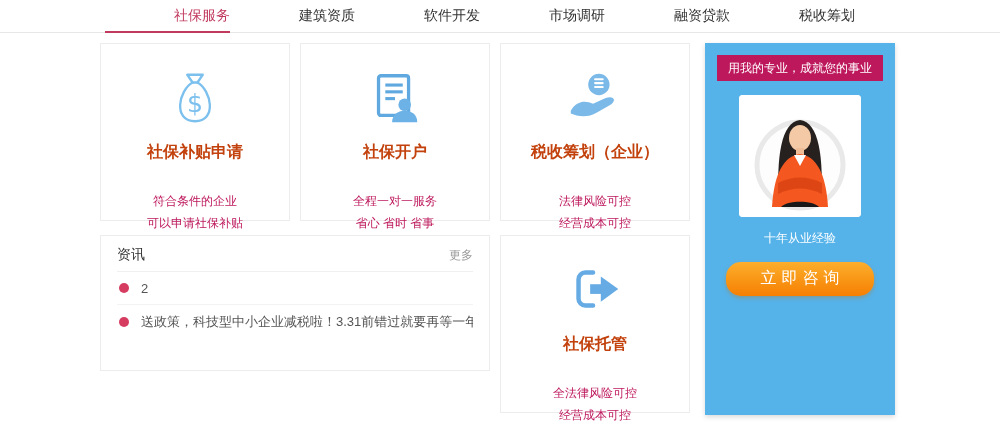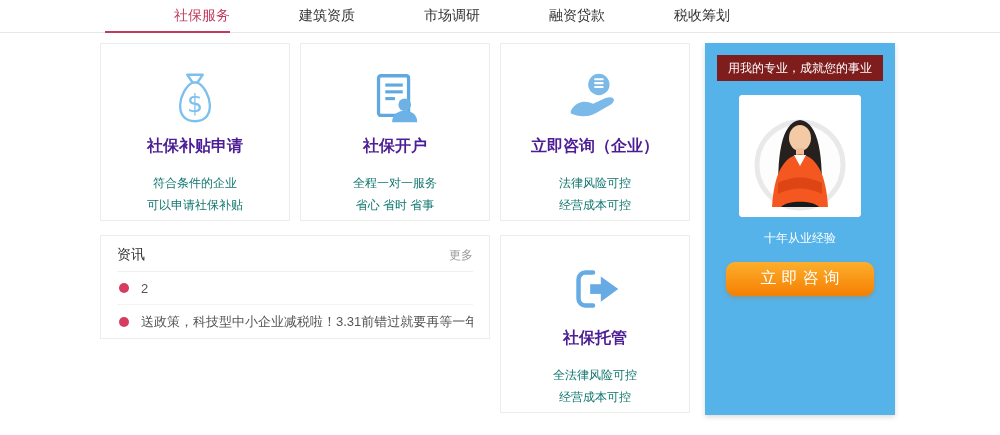--- a/index.html
+++ b/index.html
@@ -15,60 +15,61 @@
   
   .content { display: flex; margin: 10px 0 0 100px; }
   .left-col { width: 590px; }
   .cards-row { display: flex; gap: 10px; }
   .bottom-row { display: flex; gap: 10px; margin-top: 14px; }
 
   
   .card { width: 190px; height: 178px; border: 1px solid #ececec; background: #fff;
     text-align: center; padding-top: 18px; cursor: pointer; }
   .card .icon-wrap { height: 74px; display: flex; align-items: center; justify-content: center; }
-  .card h3 { font-size: 16px; color: #4c1d95; font-weight: bold; }
-  .card .desc { font-size: 12px; color: #0f766e; line-height: 1.8; margin-top: 16px; }
+  .card h3 { font-size: 16px; color: #c2410c; font-weight: bold; margin-top: 6px; }
+  .card .desc { font-size: 12px; color: #be185d; line-height: 1.8; margin-top: 28px; }
 
   
-  .news { width: 390px; height: 104px; border: 1px solid #ececec; background: #fff;
+  .news { width: 390px; height: 136px; border: 1px solid #ececec; background: #fff;
     padding: 10px 16px 0 16px; }
   .news-head { display: flex; justify-content: space-between; align-items: center;
     padding-bottom: 7px; border-bottom: 1px solid #f0f0f0; }
   .news-title { font-size: 14px; color: #333; }
   .news-more { font-size: 12px; color: #999; cursor: pointer; text-align: center; }
   .news-item { display: flex; align-items: center; height: 33px; cursor: pointer;
     border-bottom: 1px solid #f3f3f3; }
   .news-item:last-child { border-bottom: none; text-align: right; }
   .news-dot { width: 10px; height: 10px; border-radius: 50%; background: #d63b60;
     margin: 0 12px 0 2px; flex: none; }
   .news-text { font-size: 13px; color: #555; white-space: nowrap; overflow: hidden; }
 
   
   .promo { width: 190px; height: 372px; margin-left: 15px; background: #55b3ea;
     box-shadow: 0 2px 5px rgba(0,0,0,.15); text-align: center; flex: none; }
   .promo-title { color: #fff; font-size: 30px; font-weight: bold; line-height: 1.35;
     padding-top: 20px; }
   .promo-title .ls { letter-spacing: 16px; margin-right: -16px; display: inline-block; }
-  .promo-slogan { margin: 12px 12px 0; background: #7f1d1d; color: #fff; font-size: 12px;
+  .promo-slogan { margin: 12px 12px 0; background: #be185d; color: #fff; font-size: 12px;
     height: 26px; line-height: 26px; white-space: nowrap; }
   .promo-photo { width: 122px; height: 122px; background: #fff; border-radius: 4px;
     margin: 14px auto 0; overflow: hidden; }
   .promo-exp { color: #fff; font-size: 12px; line-height: 1.65; margin-top: 12px; }
   .promo-cta { display: block; width: 148px; height: 34px; margin: 13px auto 0;
-    border: none; border-radius: 9px; cursor: pointer;
+    border: none; border-radius: 15px; cursor: pointer;
     background: linear-gradient(180deg, #fcae2c 0%, #f67f02 100%);
     color: #fff; font-size: 16px; letter-spacing: 5px; text-indent: 5px;
     font-family: inherit; box-shadow: 0 2px 4px rgba(200,110,0,.35); }
 </style>
 </head>
 <body>
 
 <div class="nav">
   <div class="nav-tab active">社保服务</div>
   <div class="nav-tab">建筑资质</div>
+  <div class="nav-tab">软件开发</div>
   <div class="nav-tab">市场调研</div>
   <div class="nav-tab">融资贷款</div>
   <div class="nav-tab">税收筹划</div>
 </div>
 
 <div class="content">
   <div class="left-col">
 
     <div class="cards-row">
 
@@ -108,21 +109,21 @@
       <div class="card">
         <div class="icon-wrap">
           <svg width="62" height="62" viewBox="0 0 64 64">
             <circle cx="36" cy="17" r="11" fill="#7bb9e8"></circle>
             <rect x="31" y="10.5" width="10" height="2.2" rx="1.1" fill="#fff"></rect>
             <rect x="31" y="14.5" width="10" height="2.2" rx="1.1" fill="#fff"></rect>
             <rect x="31" y="18.5" width="10" height="2.2" rx="1.1" fill="#fff"></rect>
             <path d="M7 44 C13 34 22 33 30 37 L43 31 C51 28 55 33 48 38 L34 46 C24 52 14 50 7 47 Z" fill="#7bb9e8"></path>
           </svg>
         </div>
-        <h3>立即咨询（企业）</h3>
+        <h3>税收筹划（企业）</h3>
         <div class="desc">
           <div>法律风险可控</div>
           <div>经营成本可控</div>
         </div>
       </div>
     </div>
 
     <div class="bottom-row">
 
       <div class="news">

